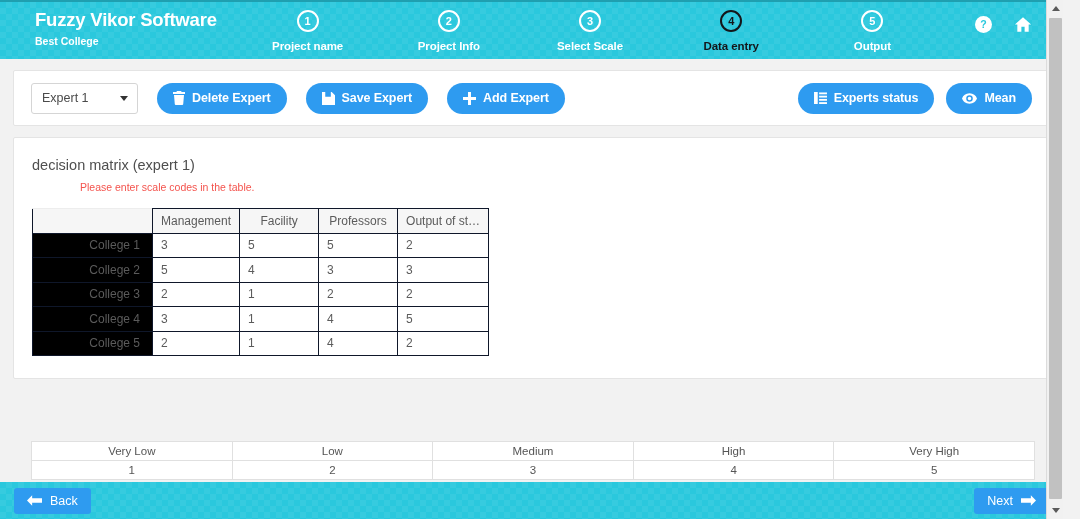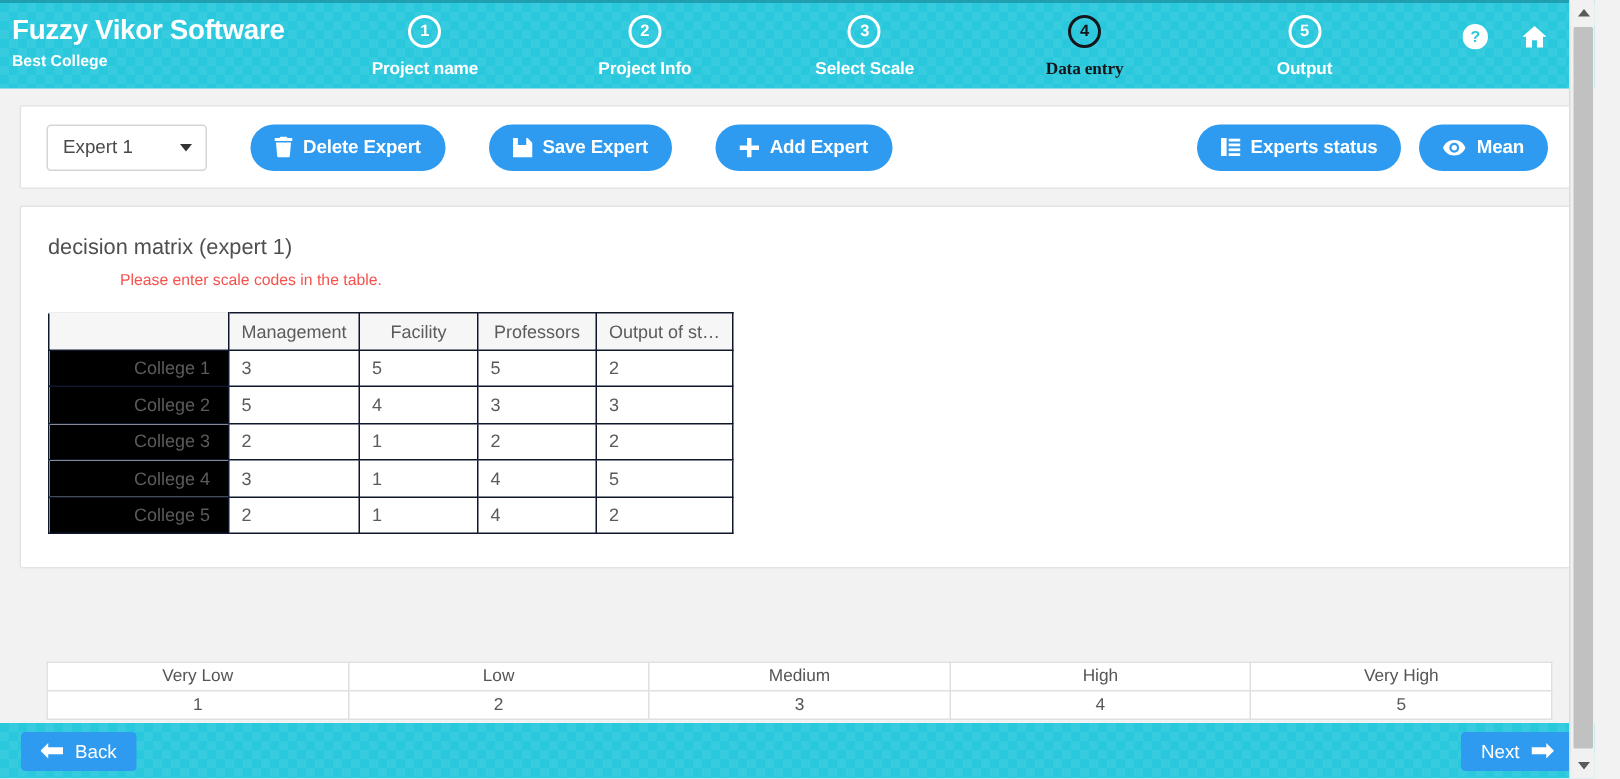--- a/index.html
+++ b/index.html
@@ -19,20 +19,21 @@
     height: 59px;
     background-color: #2ac8dd;
     background-image:
       linear-gradient(45deg, rgba(255,255,255,.055) 25%, transparent 25%, transparent 75%, rgba(255,255,255,.055) 75%),
       linear-gradient(45deg, rgba(255,255,255,.055) 25%, transparent 25%, transparent 75%, rgba(255,255,255,.055) 75%);
     background-size: 12px 12px;
     background-position: 0 0, 6px 6px;
     border-top: 2px solid #1f9fb0;
     display: flex;
     align-items: flex-start;
+    padding-left: 27px;
   }
   .brand { padding: 7px 0 0 8px; width: 210px; flex: none; }
   .brand-title {
     color: #ffffff; font-size: 18.5px; font-weight: bold; line-height: 21px;
     letter-spacing: -.2px; white-space: nowrap;
   }
   .brand-sub { color: #ffffff; font-size: 10.5px; font-weight: bold; line-height: 14px; margin-top: 4px; }
 
   .steps { flex: 1; display: flex; align-items: flex-start; height: 100%; padding-top: 8px; }
   .step { flex: 1; display: flex; flex-direction: column; align-items: center; }
@@ -40,21 +41,21 @@
     width: 22px; height: 22px; border-radius: 50%;
     border: 2px solid #ffffff; color: #ffffff;
     display: flex; align-items: center; justify-content: center;
     font-size: 11px; font-weight: bold; line-height: 1;
   }
   .step.active .step-circle { border-color: #14161a; color: #14161a; }
   .step-label {
     margin-top: 8px; color: #ffffff; font-size: 11.5px; font-weight: bold;
     white-space: nowrap; letter-spacing: -.1px;
   }
-  .step.active .step-label { color: #14161a; font-family: Liberation Serif, serif; }
+  .step.active .step-label { color: #14161a; }
 
   .header-icons { width: 120px; flex: none; display: flex; align-items: center; justify-content: center; gap: 22px; height: 44px; }
   .hicon { width: 18px; height: 18px; color: #fff; display: flex; align-items: center; justify-content: center; }
   .hicon svg { display: block; }
 
   
   .page { padding: 0 13px; }
 
   .card {
     background: #ffffff;
@@ -75,21 +76,21 @@
     border-top: 5px solid #333;
   }
 
   .btn {
     border: none; border-radius: 18px; background: #2e9bf0; color: #fff;
     font-size: 12.5px; font-weight: bold; font-family: "Liberation Sans", sans-serif;
     height: 31px; padding: 0 16px; display: inline-flex; align-items: center;
     gap: 7px; cursor: pointer; white-space: nowrap; letter-spacing: -.1px;
   }
   .btn svg { display: block; fill: #fff; }
-  .tb-left { display: flex; align-items: center; gap: 29px; }
+  .tb-left { display: flex; align-items: center; gap: 19px; }
   .tb-right { margin-left: auto; display: flex; align-items: center; gap: 12px; }
 
   
   .matrix-card { margin-top: 11px; padding: 18px 18px 32px 18px; height: 242px; }
   .matrix-title { font-size: 14.5px; color: #4f4f4f; line-height: 18px; }
   .matrix-warn { margin-top: 6px; font-size: 10.5px; color: #f4534d; line-height: 14px; margin-left: 48px; }
 
   table.matrix { border-collapse: collapse; margin-top: 14px; table-layout: fixed; }
   table.matrix td, table.matrix th {
     border: 1px solid #0f172a; height: 24.5px; font-weight: normal;

